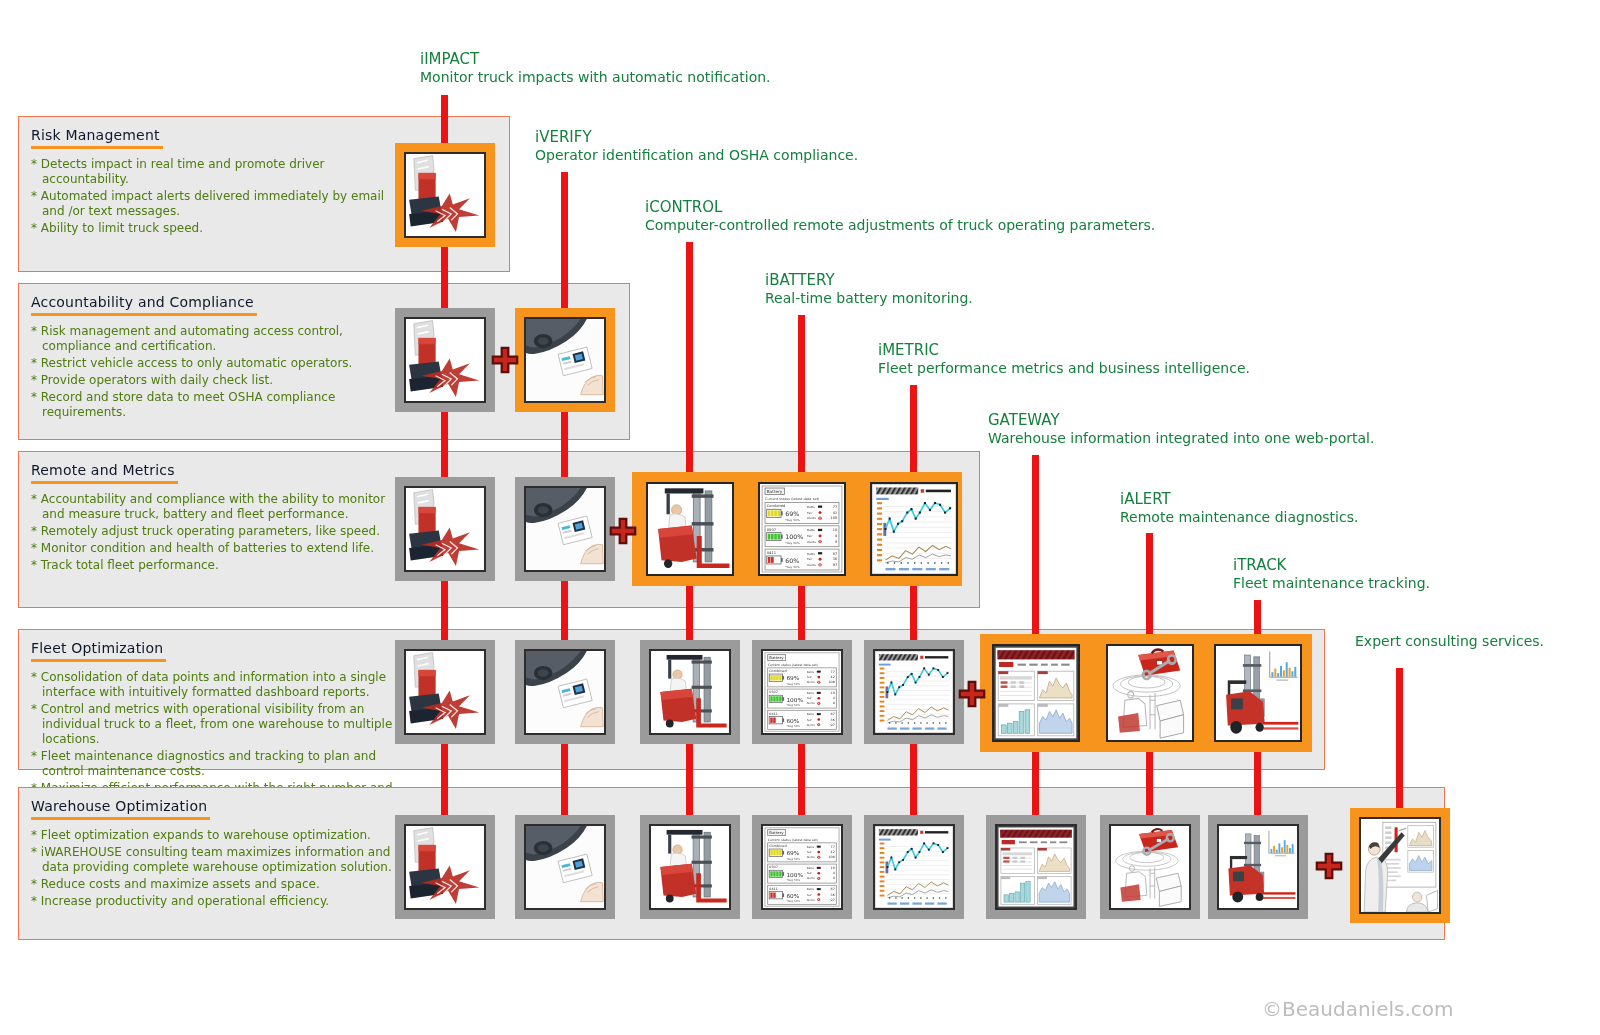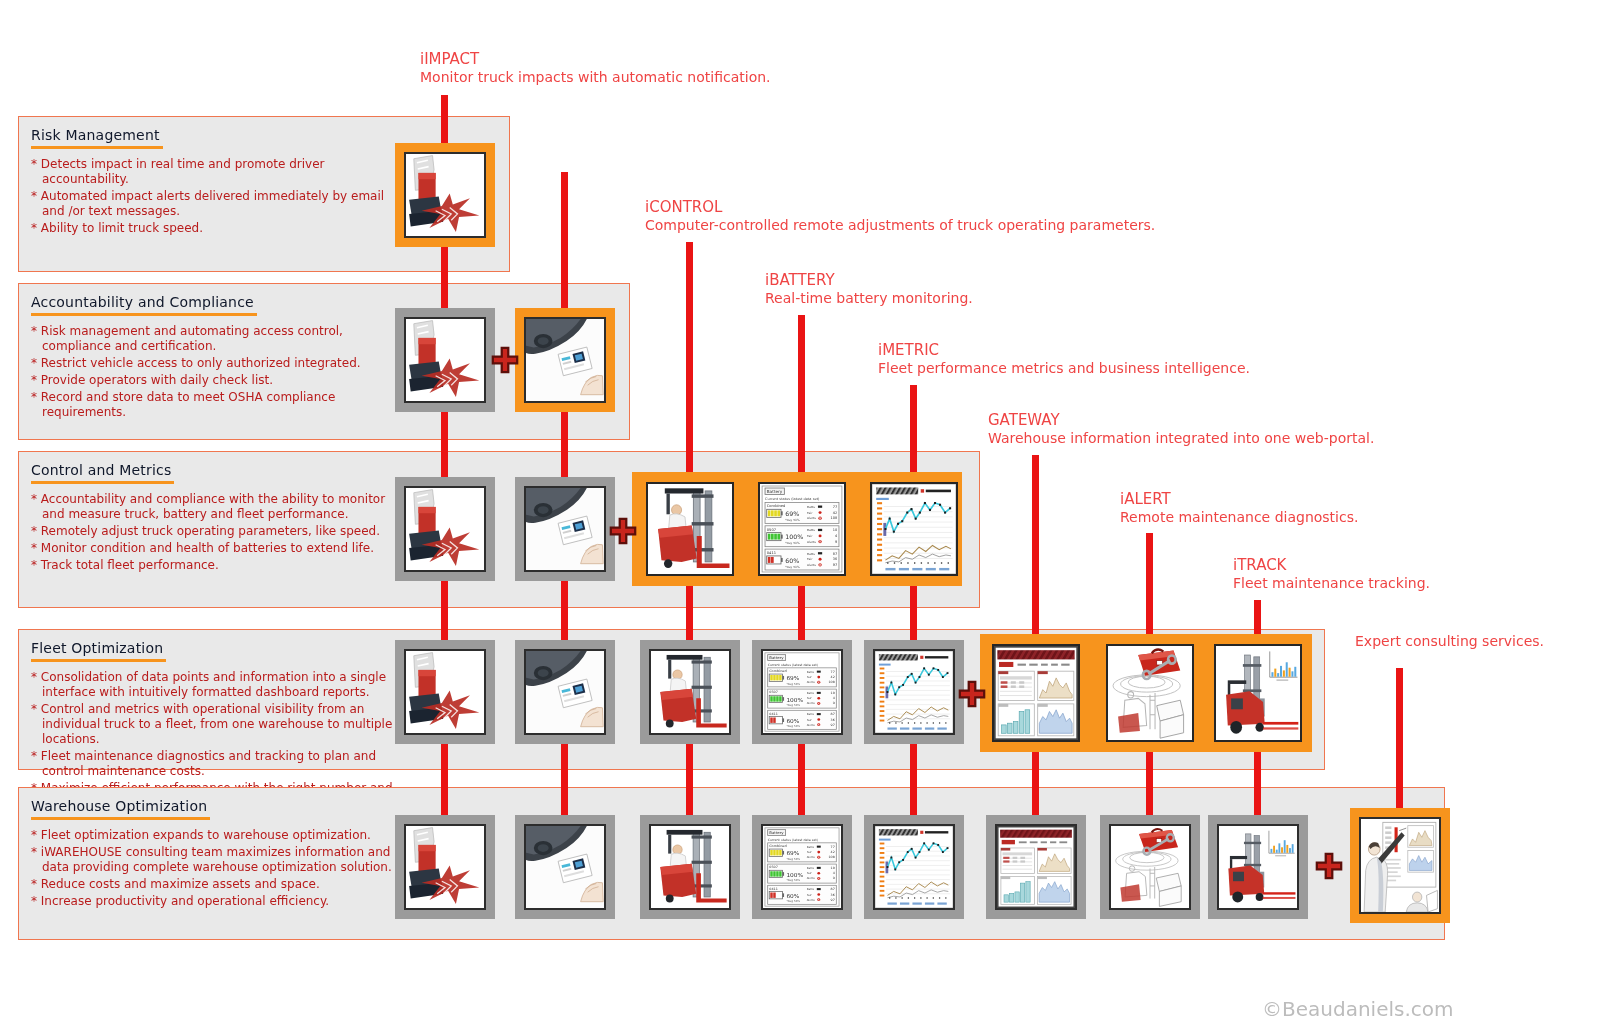--- a/index.html
+++ b/index.html
@@ -4,26 +4,26 @@
 <style>
   html,body{margin:0;padding:0;background:#fff;}
   .stage{position:relative;width:1600px;height:1035px;background:#ffffff;overflow:hidden;
          font-family:"DejaVu Sans",sans-serif;}
   
   .tier{position:absolute;background:#e9e9e9;border:1px solid var(--boxborder);
         box-sizing:border-box;padding:8px 12px;z-index:1;}
   .tier-title{display:inline-block;margin:0;padding:0 3px 3px 0;font-size:14px;font-weight:normal;
         color:#0f172a;border-bottom:3px solid var(--orange);letter-spacing:.2px;}
   .bullets{margin-top:8px;width:372px;}
-  .bullet{margin:0 0 2px 0;font-size:12px;line-height:15px;color:#b91c1c;
+  .bullet{margin:0 0 2px 0;font-size:12px;line-height:15px;color:#4d7c0f;
         padding-left:11px;text-indent:-11px;}
   
   .vline{position:absolute;width:7px;background:var(--linered);z-index:2;}
   
-  .plabel{position:absolute;z-index:5;white-space:nowrap;color:#ef4444;}
+  .plabel{position:absolute;z-index:5;white-space:nowrap;color:#15803d;}
   .pname{font-size:15px;line-height:18px;}
   .pdesc{font-size:14px;line-height:18px;}
   
   .thumb{position:absolute;box-sizing:border-box;border:9px solid var(--orange);z-index:3;background:#fff;}
   .thumb.gray{border-color:var(--grayborder);}
   .thumb .art{width:100%;height:100%;box-sizing:border-box;border:2px solid #2d2d2d;background:#fff;overflow:hidden;}
   .artsvg{display:block;width:100%;height:100%;}
   
   .group{position:absolute;background:var(--orange);z-index:3;}
   .gthumb{position:absolute;box-sizing:border-box;border:2px solid #262626;background:#fff;overflow:hidden;}
@@ -377,28 +377,28 @@
       <p class="bullet">* Detects impact in real time and promote driver accountability.</p>
       <p class="bullet">* Automated impact alerts delivered immediately by email and /or text messages.</p>
       <p class="bullet">*  Ability to limit truck speed.</p>
     </div>
   </section>
 
   <section class="tier" style="left:18px;top:283px;width:612px;height:157px">
     <h2 class="tier-title">Accountability and Compliance</h2>
     <div class="bullets">
       <p class="bullet">* Risk management and automating access control, compliance and certification.</p>
-      <p class="bullet">* Restrict vehicle access to only authorized integrated.</p>
+      <p class="bullet">* Restrict vehicle access to only automatic operators.</p>
       <p class="bullet">* Provide operators with daily check list.</p>
       <p class="bullet">* Record and store data to meet OSHA compliance requirements.</p>
     </div>
   </section>
 
   <section class="tier" style="left:18px;top:451px;width:962px;height:157px">
-    <h2 class="tier-title">Control and Metrics</h2>
+    <h2 class="tier-title">Remote and Metrics</h2>
     <div class="bullets">
       <p class="bullet">* Accountability and compliance with the ability to monitor and measure truck, battery and fleet performance.</p>
       <p class="bullet">* Remotely adjust truck operating parameters, like speed.</p>
       <p class="bullet">* Monitor condition and health of batteries to extend life.</p>
       <p class="bullet">* Track total fleet performance.</p>
     </div>
   </section>
 
   <section class="tier" style="left:18px;top:629px;width:1307px;height:141px">
     <h2 class="tier-title">Fleet Optimization</h2>
@@ -427,20 +427,24 @@
   <div class="vline" style="left:910px;top:385px;height:480px"></div>
   <div class="vline" style="left:1032px;top:455px;height:410px"></div>
   <div class="vline" style="left:1146px;top:533px;height:332px"></div>
   <div class="vline" style="left:1254px;top:600px;height:265px"></div>
   <div class="vline" style="left:1396px;top:668px;height:197px"></div>
 
   <div class="plabel" style="left:420px;top:50px">
     <div class="pname">iIMPACT</div>
     <div class="pdesc">Monitor truck impacts with automatic notification.</div>
   </div>
+  <div class="plabel" style="left:535px;top:128px">
+    <div class="pname">iVERIFY</div>
+    <div class="pdesc">Operator identification and OSHA compliance.</div>
+  </div>
   <div class="plabel" style="left:645px;top:198px">
     <div class="pname">iCONTROL</div>
     <div class="pdesc">Computer-controlled remote adjustments of truck operating parameters.</div>
   </div>
   <div class="plabel" style="left:765px;top:271px">
     <div class="pname">iBATTERY</div>
     <div class="pdesc">Real-time battery monitoring.</div>
   </div>
   <div class="plabel" style="left:878px;top:341px">
     <div class="pname">iMETRIC</div>

